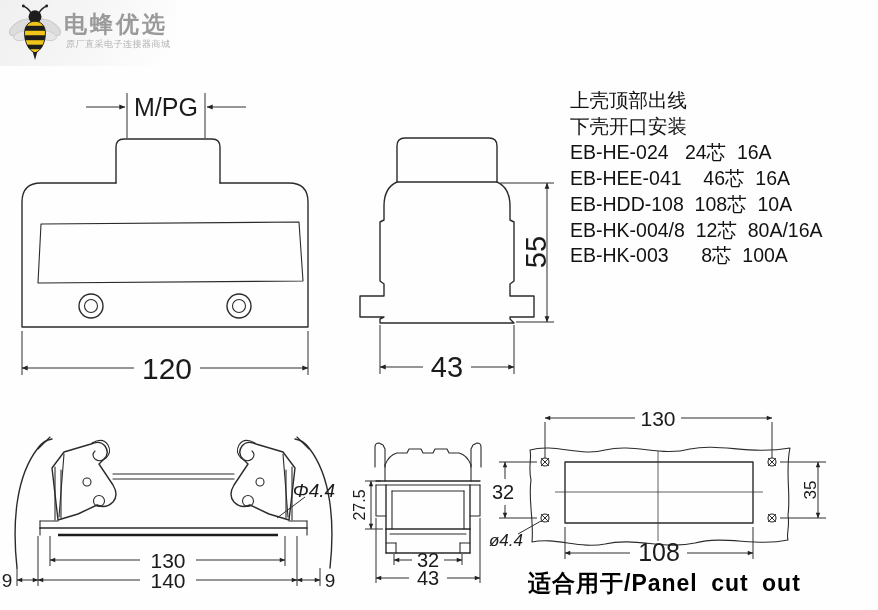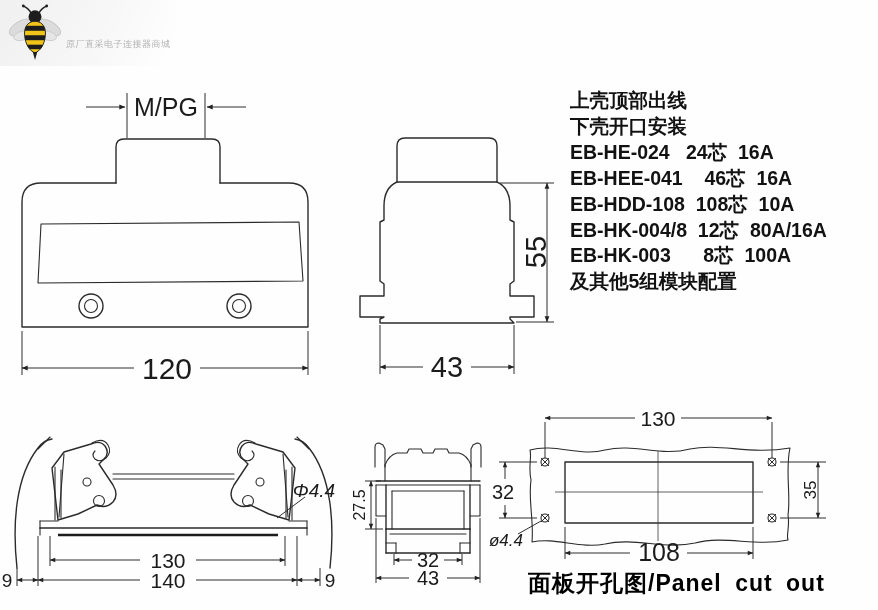--- a/index.html
+++ b/index.html
@@ -7,21 +7,21 @@
          font-family:"Liberation Sans","DejaVu Sans",sans-serif;}
   .abs{position:absolute;}
   
   .logo-bg{left:0;top:0;width:176px;height:66px;
            background:linear-gradient(115deg,#f0f0f0 0%,#f7f7f7 55%,#fefefe 95%);}
   .logo-title{left:64px;top:9px;font-size:23px;font-weight:bold;color:#9a9a9a;letter-spacing:3px;}
   .logo-sub{left:66px;top:38px;font-size:9px;color:#b3b3b3;letter-spacing:.5px;}
   
   .specs{left:570px;top:88px;width:306px;color:#121212;font-size:19.5px;line-height:25.9px;
          font-weight:500;}
-  .specs div{white-space:pre;font-weight:bold;}
+  .specs div{white-space:pre;}
   
   .caption{left:528px;top:568px;font-size:23px;font-weight:bold;color:#000;
            letter-spacing:1px;word-spacing:6px;}
   
   .ol{fill:none;stroke:#2b2b2b;stroke-width:1.4;stroke-linejoin:round;stroke-linecap:round;}
   .ol2{fill:none;stroke:#2b2b2b;stroke-width:1.1;stroke-linejoin:round;stroke-linecap:round;}
   .thick{fill:none;stroke:#1c1c1c;stroke-width:2.6;}
   .dl{fill:none;stroke:#2e2e2e;stroke-width:1;}
   .cl{fill:none;stroke:#3a3a3a;stroke-width:.8;}
   .dim{fill:#1b1b1b;text-anchor:middle;dominant-baseline:central;
@@ -48,31 +48,31 @@
       <path d="M30,20 C39,20 42.5,28 41.5,36 C40.5,46 36,53 30,55 C24,53 19.5,46 18.5,36 C17.5,28 21,20 30,20 Z"></path>
     </clipPath>
     <path d="M30,20 C39,20 42.5,28 41.5,36 C40.5,46 36,53 30,55 C24,53 19.5,46 18.5,36 C17.5,28 21,20 30,20 Z" fill="#f0c419" stroke="#1d1d1d" stroke-width="1"></path>
     <g clip-path="url(#beeclip)">
       <rect x="15" y="25" width="30" height="5.5" fill="#1d1d1d"></rect>
       <rect x="15" y="35.5" width="30" height="5.5" fill="#1d1d1d"></rect>
       <rect x="15" y="46" width="30" height="5" fill="#1d1d1d"></rect>
     </g>
     <path d="M27.5,54 L30,63 L32.5,54 Z" fill="#1d1d1d"></path>
   </svg>
+  <div class="abs logo-title">电蜂优选</div>
   <div class="abs logo-sub">原厂直采电子连接器商城</div>
 
   <div class="abs specs">
     <div>上壳顶部出线</div>
     <div>下壳开口安装</div>
     <div>EB-HE-024   24芯  16A</div>
     <div>EB-HEE-041    46芯  16A</div>
     <div>EB-HDD-108  108芯  10A</div>
     <div>EB-HK-004/8  12芯  80A/16A</div>
     <div>EB-HK-003      8芯  100A</div>
-    <div>及其他5组模块配置</div>
   </div>
 
   <svg class="abs" style="left:10px;top:80px" width="330" height="300" viewBox="0 0 330 300">
     <defs>
       <marker id="ar1" viewBox="0 0 10 10" refX="9.5" refY="5" markerWidth="12" markerHeight="6" orient="auto-start-reverse">
           <path d="M0,1 L10,5 L0,9 Z" fill="#222"></path>
         </marker>
     </defs>
 
     <text class="dim" x="156" y="27" font-size="25">M/PG</text>
@@ -308,15 +308,15 @@
     <text class="dim it" x="21" y="135" font-size="17">ø4.4</text>
     <line class="dl" x1="33" y1="129" x2="56" y2="116"></line>
 
     <line class="dl" x1="80" y1="122" x2="80" y2="154"></line>
     <line class="dl" x1="268" y1="122" x2="268" y2="154"></line>
     <line class="dl" x1="80" y1="148" x2="145" y2="148" marker-start="url(#ar5)"></line>
     <line class="dl" x1="202" y1="148" x2="268" y2="148" marker-end="url(#ar5)"></line>
     <text class="dim" x="174" y="147" font-size="25">108</text>
   </svg>
 
-  <div class="abs caption">面板开孔图/Panel cut out</div>
+  <div class="abs caption">适合用于/Panel cut out</div>
 
 </div>
 
 </body></html>

